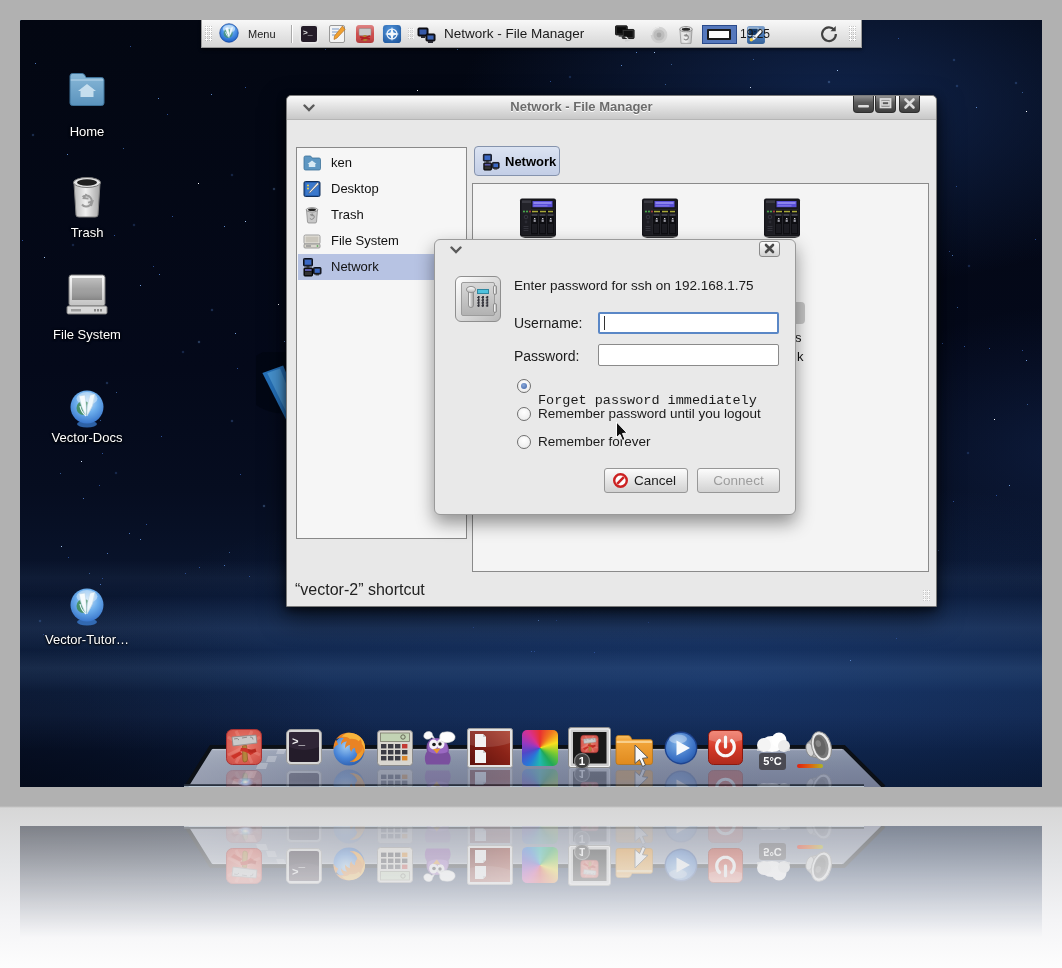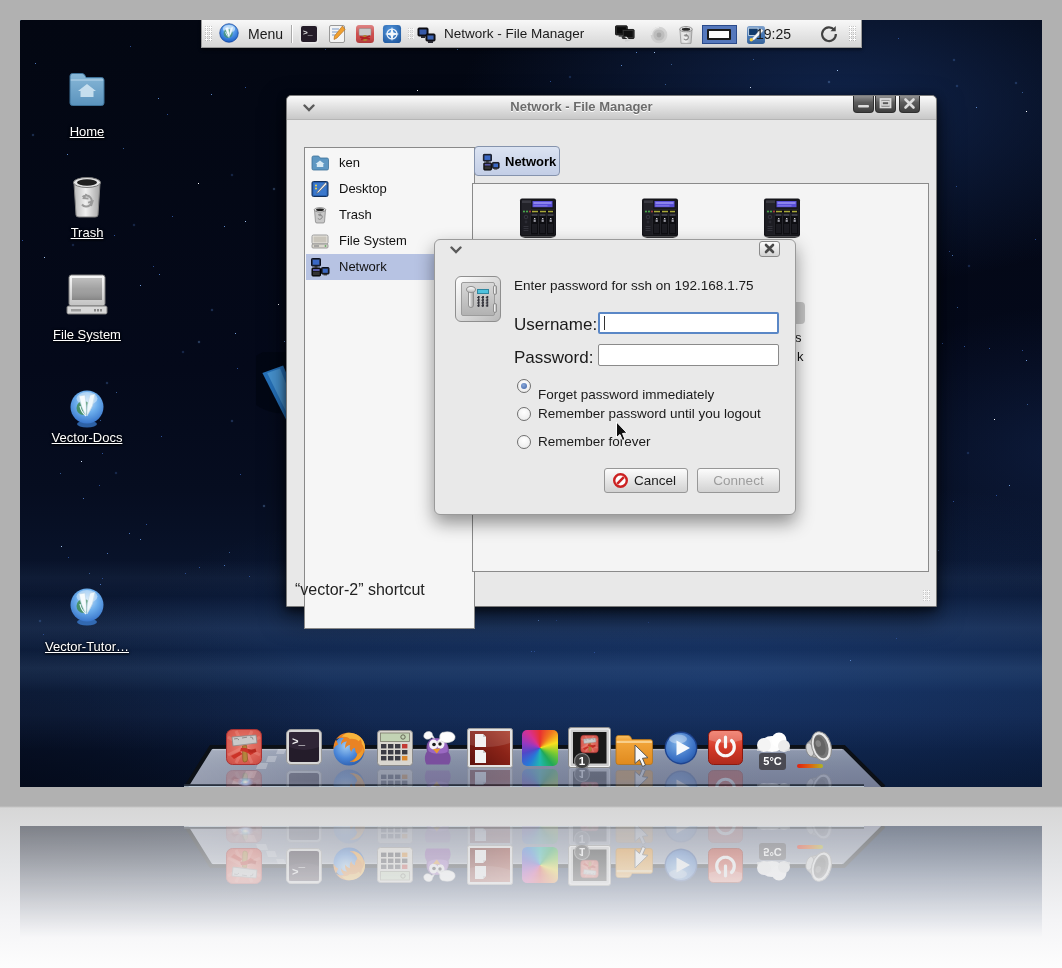--- a/index.html
+++ b/index.html
@@ -39,57 +39,57 @@
   border:1px solid #9a9a9a; border-top:none;
   box-shadow:0 2px 3px rgba(0,0,0,0.45);
 }
 .pt { position:absolute; top:0; height:28px; line-height:28px; color:#1a1a1a; font-size:14px; }
 .grip { position:absolute; width:8px; height:16px; top:6px;
   background-image:radial-gradient(circle at 1.5px 1.5px, #ffffff 1px, rgba(0,0,0,0.18) 1.4px, transparent 1.6px);
   background-size:4px 4px; }
 .psep { position:absolute; top:5px; width:1px; height:18px; background:#aaa; box-shadow:1px 0 0 #fff; }
 .picon { position:absolute; top:4px; width:20px; height:20px; }
 
-.dicon { position:absolute; width:90px; text-align:center; color:#fff; font-size:13px;text-decoration:underline; }
+.dicon { position:absolute; width:90px; text-align:center; color:#fff; font-size:13px; }
 .dicon .lbl { text-shadow:0 1px 2px #000, 0 0 3px #000; margin-top:3px; }
 
 .win { position:absolute; background:#e8e8e8; border:1px solid #7a7a7a; border-radius:5px 5px 0 0;
   box-shadow:0 3px 9px rgba(0,0,0,0.55), 0 10px 26px rgba(0,0,0,0.55); }
 
 #fm { left:266px; top:75px; width:651px; height:512px; border-radius:5px 5px 1px 1px;}
 #fm-title { position:absolute; left:0; top:0; right:0; height:24px;
   background:linear-gradient(to bottom,#fafafa,#e3e3e3 45%,#c8c8c8);
   border-radius:5px 5px 0 0; border-bottom:1px solid #b5b5b5; }
 #fm-title .t { position:absolute; left:0; right:60px; text-align:center; top:3px; font-size:13px; font-weight:bold; color:#6b6b6b; text-shadow:0 1px 0 #fff; }
 .wbtn { position:absolute; top:0; width:21px; height:17px;
   background:linear-gradient(to bottom,#909090,#5c5c5c 40%,#3f3f3f);
   border:1px solid #2e2e2e; border-top:none; border-radius:0 0 4px 4px; color:#e8e8e8; }
 .chev { position:absolute; width:12px; height:8px; }
 #fm-menu { position:absolute; left:1px; top:25px; width:649px; height:19px; background:#c9d1e3; font-size:13px; color:#111; }
 #fm-menu span { margin-right:0; position:absolute; top:1px; }
-#fm-side { position:absolute; left:17px; top:51px; width:171px; height:482px; background:#f6f6f6; border:1px solid #898989; font-size:13px; color:#111; }
+#fm-side { position:absolute; left:9px; top:51px; width:171px; height:392px; background:#f6f6f6; border:1px solid #898989; font-size:13px; color:#111; }
 .srow { position:absolute; left:1px; width:167px; height:26px; line-height:26px; }
 .srow .si { position:absolute; left:4px; top:3px; width:20px; height:20px; }
 .srow .st { position:absolute; left:33px; }
 #fm-toolbtn { position:absolute; left:187px; top:50px; width:86px; height:30px;
   background:linear-gradient(to bottom,#dbe3f2,#c3cee6); border:1px solid #8593ad; border-radius:4px;
   font-weight:bold; font-size:13px; color:#000; }
 #fm-view { position:absolute; left:185px; top:87px; width:457px; height:389px; background:#f4f4f4; border:1px solid #8a8a8a; }
 #fm-status { position:absolute; left:8px; top:485px; font-size:16px; color:#222; }
 
 .nas { position:absolute; width:41px; height:40px; }
 
 #dlg { left:414px; top:219px; width:362px; height:276px; border-radius:6px; background:#e9e9e9;
   box-shadow:0 8px 18px rgba(0,0,0,0.42); border:1px solid #9a9a9a;}
 #dlg .close { position:absolute; right:15px; top:1px; width:21px; height:16px;
   background:linear-gradient(to bottom,#fdfdfd,#d2d2d2); border:1px solid #8a8a8a; border-radius:3px; }
 #dlg-icon { position:absolute; left:20px; top:36px; width:46px; height:46px;
   background:linear-gradient(135deg,#ffffff,#b9b9b9); border:1px solid #8f8f8f; border-radius:6px; }
 #dlg .msg { position:absolute; left:79px; top:38px; font-size:13.5px; color:#1a1a1a; }
-.dlbl { position:absolute; left:79px; font-size:17px; color:#1a1a1a; }
+.dlbl { position:absolute; left:79px; font-size:14px; color:#1a1a1a; }
 .dinput { position:absolute; left:163px; width:181px; height:22px; background:#fff; border:1px solid #8a8a8a; border-radius:2px; }
 .dinput.focus { border:2px solid #5a87c6; }
 .radio { position:absolute; left:82px; width:14px; height:14px; border:1px solid #6f6f6f; border-radius:50%;
   background:radial-gradient(circle at 50% 35%, #ffffff, #e8e8e8); }
 .radio.sel::after { content:""; position:absolute; left:3px; top:3px; width:6px; height:6px; border-radius:50%;
   background:radial-gradient(circle at 40% 35%, #89a8d8, #3d62a8); }
 .rlbl { position:absolute; left:103px; font-size:13.5px; color:#1a1a1a; }
 .dbtn { position:absolute; top:228px; height:25px; background:linear-gradient(to bottom,#fcfcfc,#dedede 70%,#d2d2d2);
   border:1px solid #979797; border-radius:3px; font-size:13.5px; color:#1d1d1d; text-align:center; }
 .dkref { transform:scaleY(-1); opacity:0.25;
@@ -120,21 +120,21 @@
             <stop offset="1" stop-color="#1850a8"></stop>
           </radialGradient>
         </defs>
       <circle cx="11" cy="11" r="10.2" fill="url(#morb)" stroke="#12429a" stroke-width="0.8"></circle>
       <ellipse cx="11" cy="6.4" rx="6.8" ry="4.2" fill="#cde6fa" opacity="0.75"></ellipse>
       <circle cx="10" cy="11.5" r="5" fill="#44935a" opacity="0.65"></circle>
       <path d="M7 5.5 Q8.5 12 11 16 Q11.5 11 10.2 4.8 Z" fill="#f4fafd"></path>
       <path d="M15.5 4.5 Q14.5 11 11 16 Q11 10.5 13 5.2 Z" fill="#e9f4fb"></path>
       <path d="M11 16 Q8 13.5 7.2 10" stroke="#e8f4f8" stroke-width="1" fill="none"></path>
     </svg>
-    <div class="pt" style="left:46px;font-size:14px;">Menu</div>
+    <div class="pt" style="left:46px;font-size:11px;">Menu</div>
     <div class="psep" style="left:89px;"></div>
     <svg class="picon" style="left:97px;" width="20" height="20" viewBox="0 0 20 20">
       <rect x="0.5" y="0.5" width="19" height="19" rx="3" fill="#e8e8e8"></rect>
       <rect x="2" y="2" width="16" height="16" rx="2" fill="#241c28"></rect>
       <text x="4" y="11" font-size="8" fill="#e0e0e0" font-family="Liberation Mono, monospace" font-weight="bold">&gt;_</text>
     </svg>
     <svg class="picon" style="left:125px;" width="20" height="20" viewBox="0 0 20 20">
       <rect x="2.5" y="1.5" width="15" height="17" rx="1.5" fill="#f4f4f4" stroke="#999"></rect>
       <line x1="5" y1="5" x2="12" y2="5" stroke="#7a9ac8" stroke-width="1"></line>
       <line x1="5" y1="8" x2="12" y2="8" stroke="#7a9ac8" stroke-width="1"></line>
@@ -205,21 +205,21 @@
     <div style="position:absolute;left:500px;top:5px;width:35px;height:19px;background:#5578bc;border:1px solid #2a4a8a;">
       <div style="position:absolute;left:4px;top:3px;width:24px;height:11px;background:#fcfcfc;border:2px solid #1a1a1a;border-radius:1px;"></div>
     </div>
     <svg class="picon" style="left:544px;top:5px;" width="19" height="19" viewBox="0 0 19 19">
       <rect x="1" y="1" width="17" height="17" rx="2.5" fill="#3b6fb0"></rect>
       <rect x="1" y="1" width="17" height="17" rx="2.5" fill="url(#pg1)"></rect>
       <rect x="2.5" y="3" width="9" height="7" fill="#123a6a" stroke="#cfe0f0" stroke-width="0.8"></rect>
       <path d="M14.5 3.5 L16.5 5.5 L8 14 L5.5 14.8 L6.2 12.3Z" fill="#f8f8f8" stroke="#999" stroke-width="0.4"></path>
       <circle cx="5" cy="14" r="1.6" fill="#f8d040"></circle>
     </svg>
-    <div class="pt" style="left:554px;font-size:14px;">19:25</div>
+    <div class="pt" style="left:538px;font-size:12px;">19:25</div>
     <svg class="picon" style="left:617px;top:4px;" width="21" height="21" viewBox="0 0 21 21">
       <path d="M16.0 6.0 A7.2 7.2 0 1 0 17.7 10.5" fill="none" stroke="#414141" stroke-width="2.3" stroke-linecap="butt"></path>
       <path d="M17.6 2.0 L17.6 7.6 L12.0 7.6Z" fill="#414141"></path>
     </svg>
 
     <div class="grip" style="right:4px;top:6px;"></div>
   </div>
 
   <div class="dicon" style="left:22px;top:50px;">
     <svg width="42" height="40" viewBox="0 0 42 40" style="display:block;margin:0 auto;">
@@ -292,21 +292,21 @@
   <div class="dicon" style="left:22px;top:566px;">
     <svg width="40" height="42" viewBox="0 0 40 42" style="display:block;margin:0 auto;">
       <ellipse cx="20" cy="36" rx="10" ry="3.5" fill="#3f86e0" opacity="0.7"></ellipse>
       <circle cx="20" cy="19" r="16.5" fill="url(#orbg)"></circle>
       <ellipse cx="20" cy="10.5" rx="10.5" ry="6.5" fill="#e4f2fc" opacity="0.5"></ellipse>
       <circle cx="16.5" cy="20" r="7" fill="#3f8a4c" opacity="0.8"></circle>
       <path d="M12 8 Q14 20 19 28 Q20 20 18 7 Z" fill="#f6fbfd" stroke="#b9d4e6" stroke-width="0.6"></path>
       <path d="M28 6 Q27 18 20 28 Q19 18 23 7 Z" fill="#eef7fb" stroke="#b9d4e6" stroke-width="0.6"></path>
       <path d="M19 28 Q14 24 13 18" stroke="#e8f4f8" stroke-width="1.2" fill="none"></path>
     </svg>
-    <div class="lbl" style="margin-top:11px;">Vector-Tutor…</div>
+    <div class="lbl" style="margin-top:4px;">Vector-Tutor…</div>
   </div>
 
   <div class="win" id="fm">
     <div id="fm-title">
       <svg class="chev" style="left:16px;top:8px;" width="12" height="8" viewBox="0 0 12 8">
           <path d="M1.5 1.5 L6 6 L10.5 1.5" stroke="#5a5a5a" stroke-width="2.4" fill="none" stroke-linecap="round"></path>
         </svg>
       <div class="t">Network - File Manager</div>
       <div class="wbtn" style="left:566px;"><svg width="19" height="15" viewBox="0 0 19 15">
             <rect x="4" y="9" width="11" height="2.6" rx="1" fill="#dcdcdc"></rect>
@@ -464,21 +464,21 @@
       <div style="position:absolute;left:37px;top:26px;width:4px;height:10px;background:linear-gradient(to right,#ffffff,#b8b8b8);border:1px solid #8f8f8f;border-radius:2px;"></div>
     </div>
 
     <div class="msg">Enter password for ssh on 192.168.1.75</div>
     <div class="dlbl" style="top:75px;">Username:</div>
     <div class="dinput focus" style="top:72px;"></div>
     <div style="position:absolute;left:169px;top:76px;width:1px;height:14px;background:#333;"></div>
     <div class="dlbl" style="top:108px;">Password:</div>
     <div class="dinput" style="top:104px;"></div>
     <div class="radio sel" style="top:139px;"></div>
-      <div class="rlbl" style="top:147px;">Forget password immediately</div>
+      <div class="rlbl" style="top:153px;font-family:Liberation Mono, monospace;">Forget password immediately</div>
     <div class="radio" style="top:167px;"></div>
       <div class="rlbl" style="top:166px;">Remember password until you logout</div>
     <div class="radio" style="top:195px;"></div>
       <div class="rlbl" style="top:194px;">Remember forever</div>
     <div class="dbtn" style="left:169px;width:84px;">
       <svg style="position:absolute;left:8px;top:4px;" width="15" height="15" viewBox="0 0 15 15">
           <circle cx="7.5" cy="7.5" r="6.3" fill="#fff" stroke="#cc2222" stroke-width="2.4"></circle>
           <rect x="2.8" y="6.2" width="9.4" height="2.6" fill="#cc2222" transform="rotate(-45 7.5 7.5)"></rect>
         </svg>
       <span style="margin-left:18px;line-height:23px;">Cancel</span>

